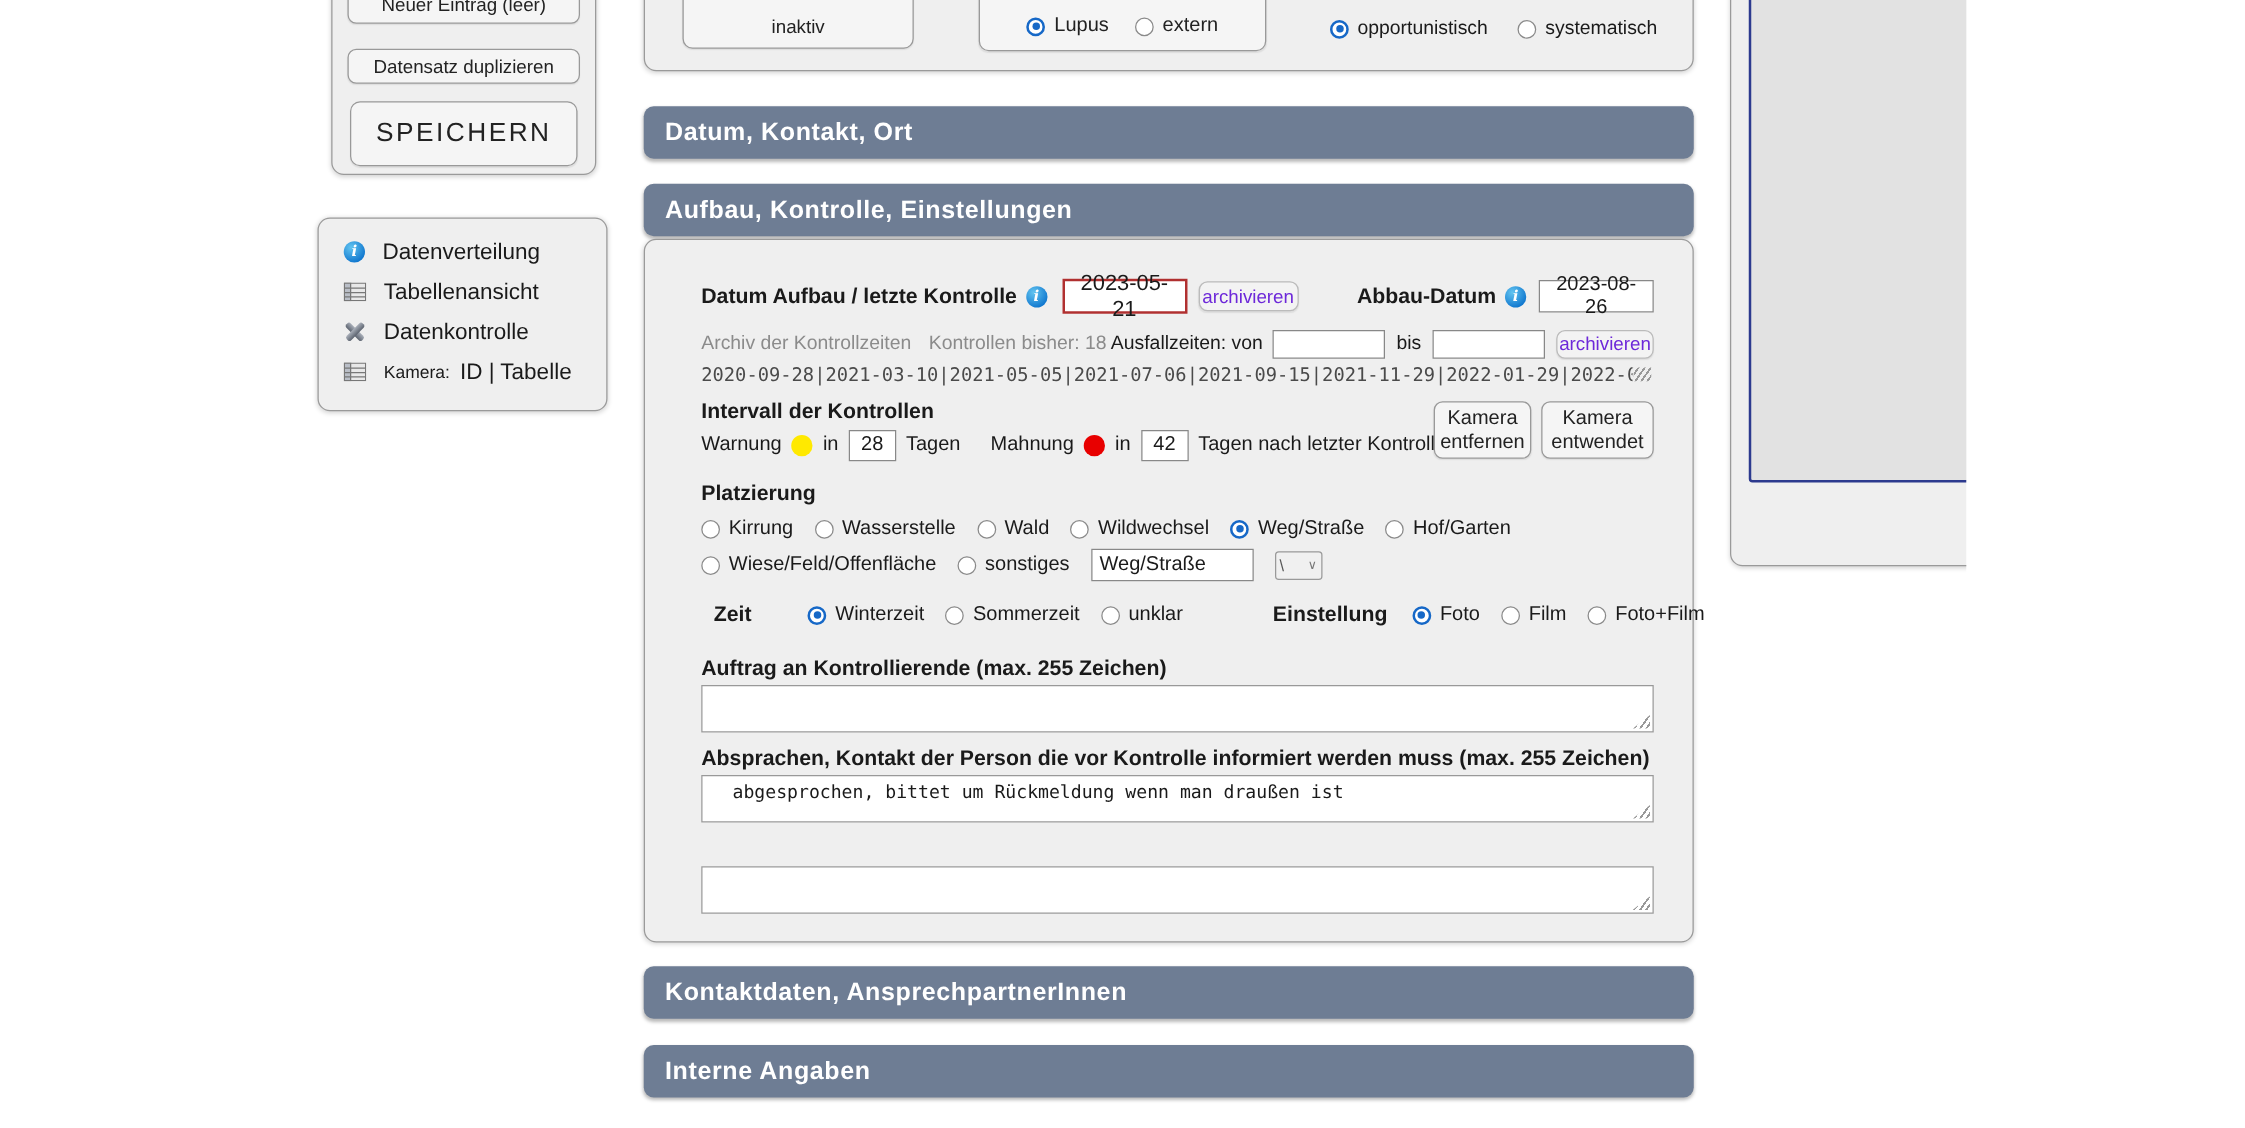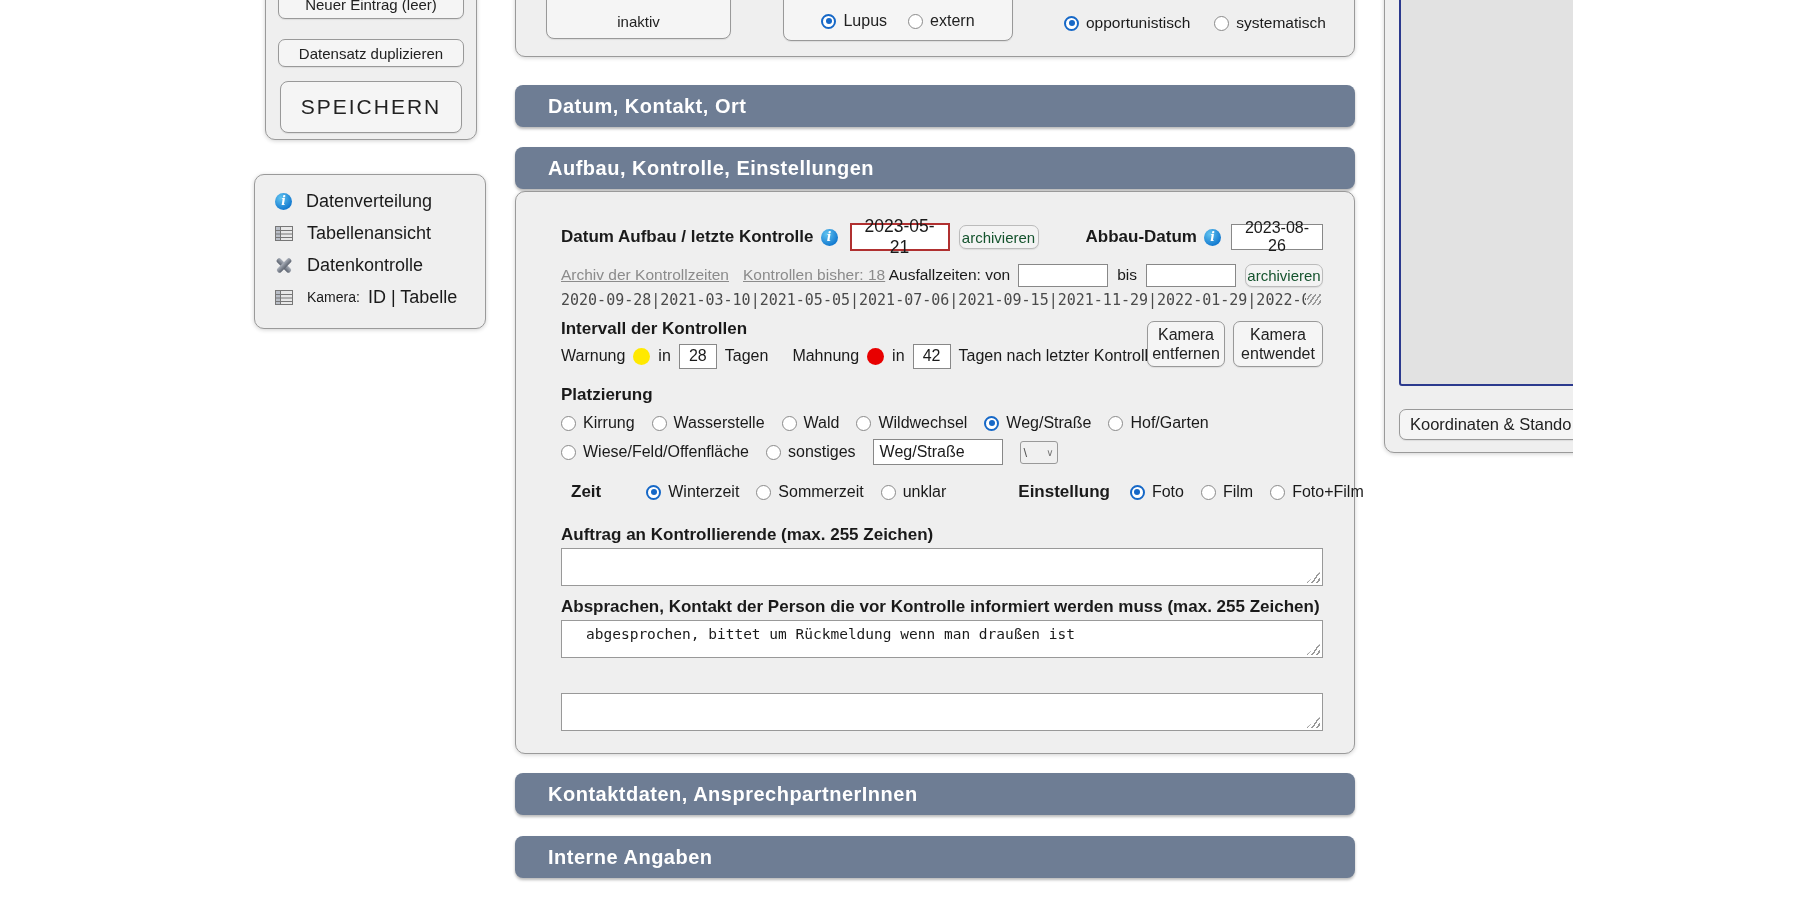--- a/index.html
+++ b/index.html
@@ -4,26 +4,26 @@
 <style>
   * { margin:0; padding:0; box-sizing:border-box; }
   html,body { width:1796px; height:902px; background:#fff;
     font-family:"Liberation Sans", sans-serif; color:#1a1a1a; }
   #clip { position:relative; width:1573px; height:902px; overflow:hidden; }
 
   .panel { position:absolute; background:#efefef; border:1px solid #9a9a9a;
     border-radius:10px; box-shadow:0 1px 4px rgba(0,0,0,.18); }
   .hdr { position:absolute; left:515px; width:840px; height:42px; background:#6e7d94;
     border-radius:8px; color:#fff; font-weight:bold; font-size:20px; letter-spacing:.5px;
-    display:flex; align-items:center; padding-left:33px; box-shadow:0 2px 3px rgba(0,0,0,.28); }
+    display:flex; align-items:center; padding-left:17px; box-shadow:0 2px 3px rgba(0,0,0,.28); }
 
   .btn { background:#f5f5f5; border:1px solid #999; border-radius:7px; color:#222;
     font-size:15px; display:flex; align-items:center; justify-content:center;
     cursor:pointer; box-shadow:0 1px 1px rgba(0,0,0,.08); }
-  .btn.disabled { color:#14532d; border-color:#bbb; background:#f3f3f3; }
+  .btn.disabled { color:#6d28d9; border-color:#bbb; background:#f3f3f3; }
 
   .radio { width:15px; height:15px; min-width:15px; border:1px solid #8a8a8a;
     border-radius:50%; background:#fff; position:relative; display:inline-block; }
   .radio.checked { border:2px solid #1668c7; }
   .radio.checked::after { content:''; position:absolute; inset:2.5px; border-radius:50%;
     background:#1668c7; }
   .opt { display:flex; align-items:center; gap:7px; }
 
   .info { width:17px; height:17px; min-width:17px; border-radius:50%;
     background:radial-gradient(circle at 35% 30%, #62c4f0, #1178cf 75%);
@@ -35,21 +35,21 @@
   .mono { font-family:"DejaVu Sans Mono", monospace; }
 
   .grip { width:14px; height:11px;
     background:repeating-linear-gradient(125deg, transparent 0 2.5px, #999 2.5px 4px); }
   .ta { position:absolute; left:45px; width:762px; height:38px; background:#fff;
     border:1px solid #999; font-size:15px; padding:5px 24px; overflow:hidden; }
   .ta .grip { position:absolute; right:2px; bottom:2px;
     clip-path:polygon(100% 0,100% 100%,0 100%); }
 
   .blbl { font-weight:bold; font-size:17px; }
-  .gray { color:#8b8b8b;text-decoration:underline; }
+  .gray { color:#8b8b8b; }
   .row { position:absolute; display:flex; align-items:center; }
 
   .menu-item { display:flex; align-items:center; gap:14px; height:32px; padding-left:20px;
     font-size:18px; cursor:pointer; }
   .icon-tools { position:relative; width:18px; height:18px; display:inline-block; }
   .icon-tools::before, .icon-tools::after { content:''; position:absolute; top:7px; left:0;
     width:18px; height:4.5px; border-radius:2px; background:linear-gradient(#aab0ba,#5d6470); }
   .icon-tools::before { transform:rotate(45deg); }
   .icon-tools::after  { transform:rotate(-45deg); }
 
@@ -272,17 +272,15 @@
         <span class="grip"></span>
       </div>
   </div>
 
   <div class="hdr" style="top:773px;">Kontaktdaten, AnsprechpartnerInnen</div>
   <div class="hdr" style="top:836px;">Interne Angaben</div>
 
   <div class="panel" style="left:1384px; top:-30px; width:262px; height:483px;">
     <div style="position:absolute; left:14px; top:10px; width:236px; height:405px;
          background:#e2e2e2; border:2px solid #2c3a8e; border-radius:3px;"></div>
-    <div class="btn" style="position:absolute; left:14px; top:438px; width:238px; height:31px;
-         font-size:16.5px; justify-content:flex-start; padding-left:10px; white-space:nowrap; overflow:hidden;">Koordinaten &amp; Stando</div>
   </div>
 
 </div>
 
 </body></html>

